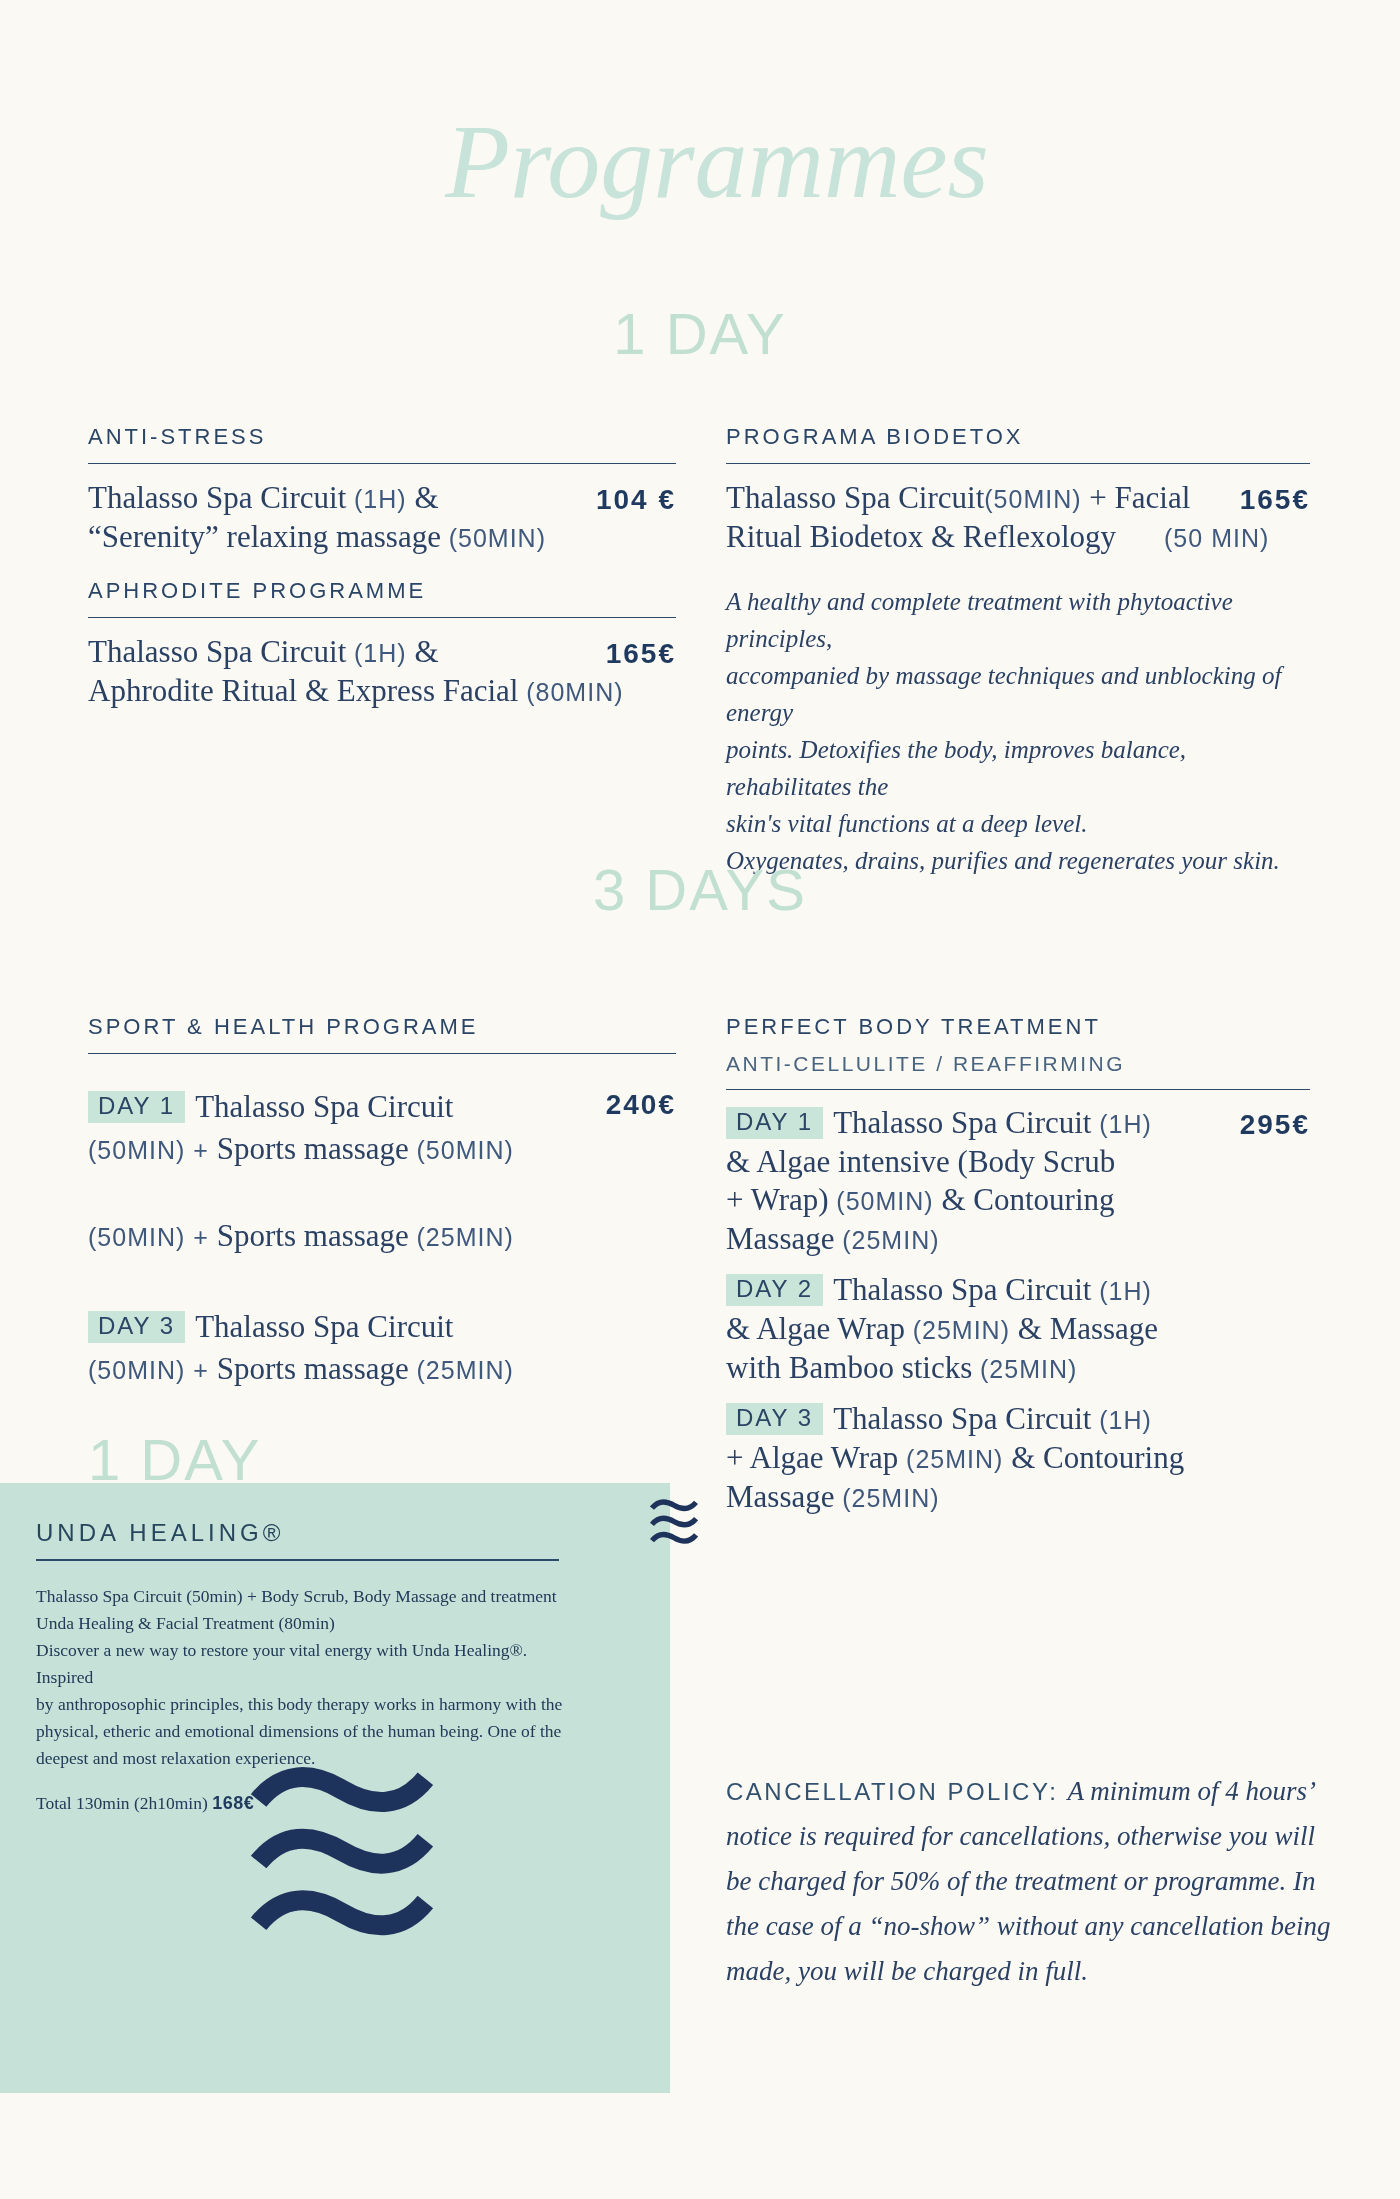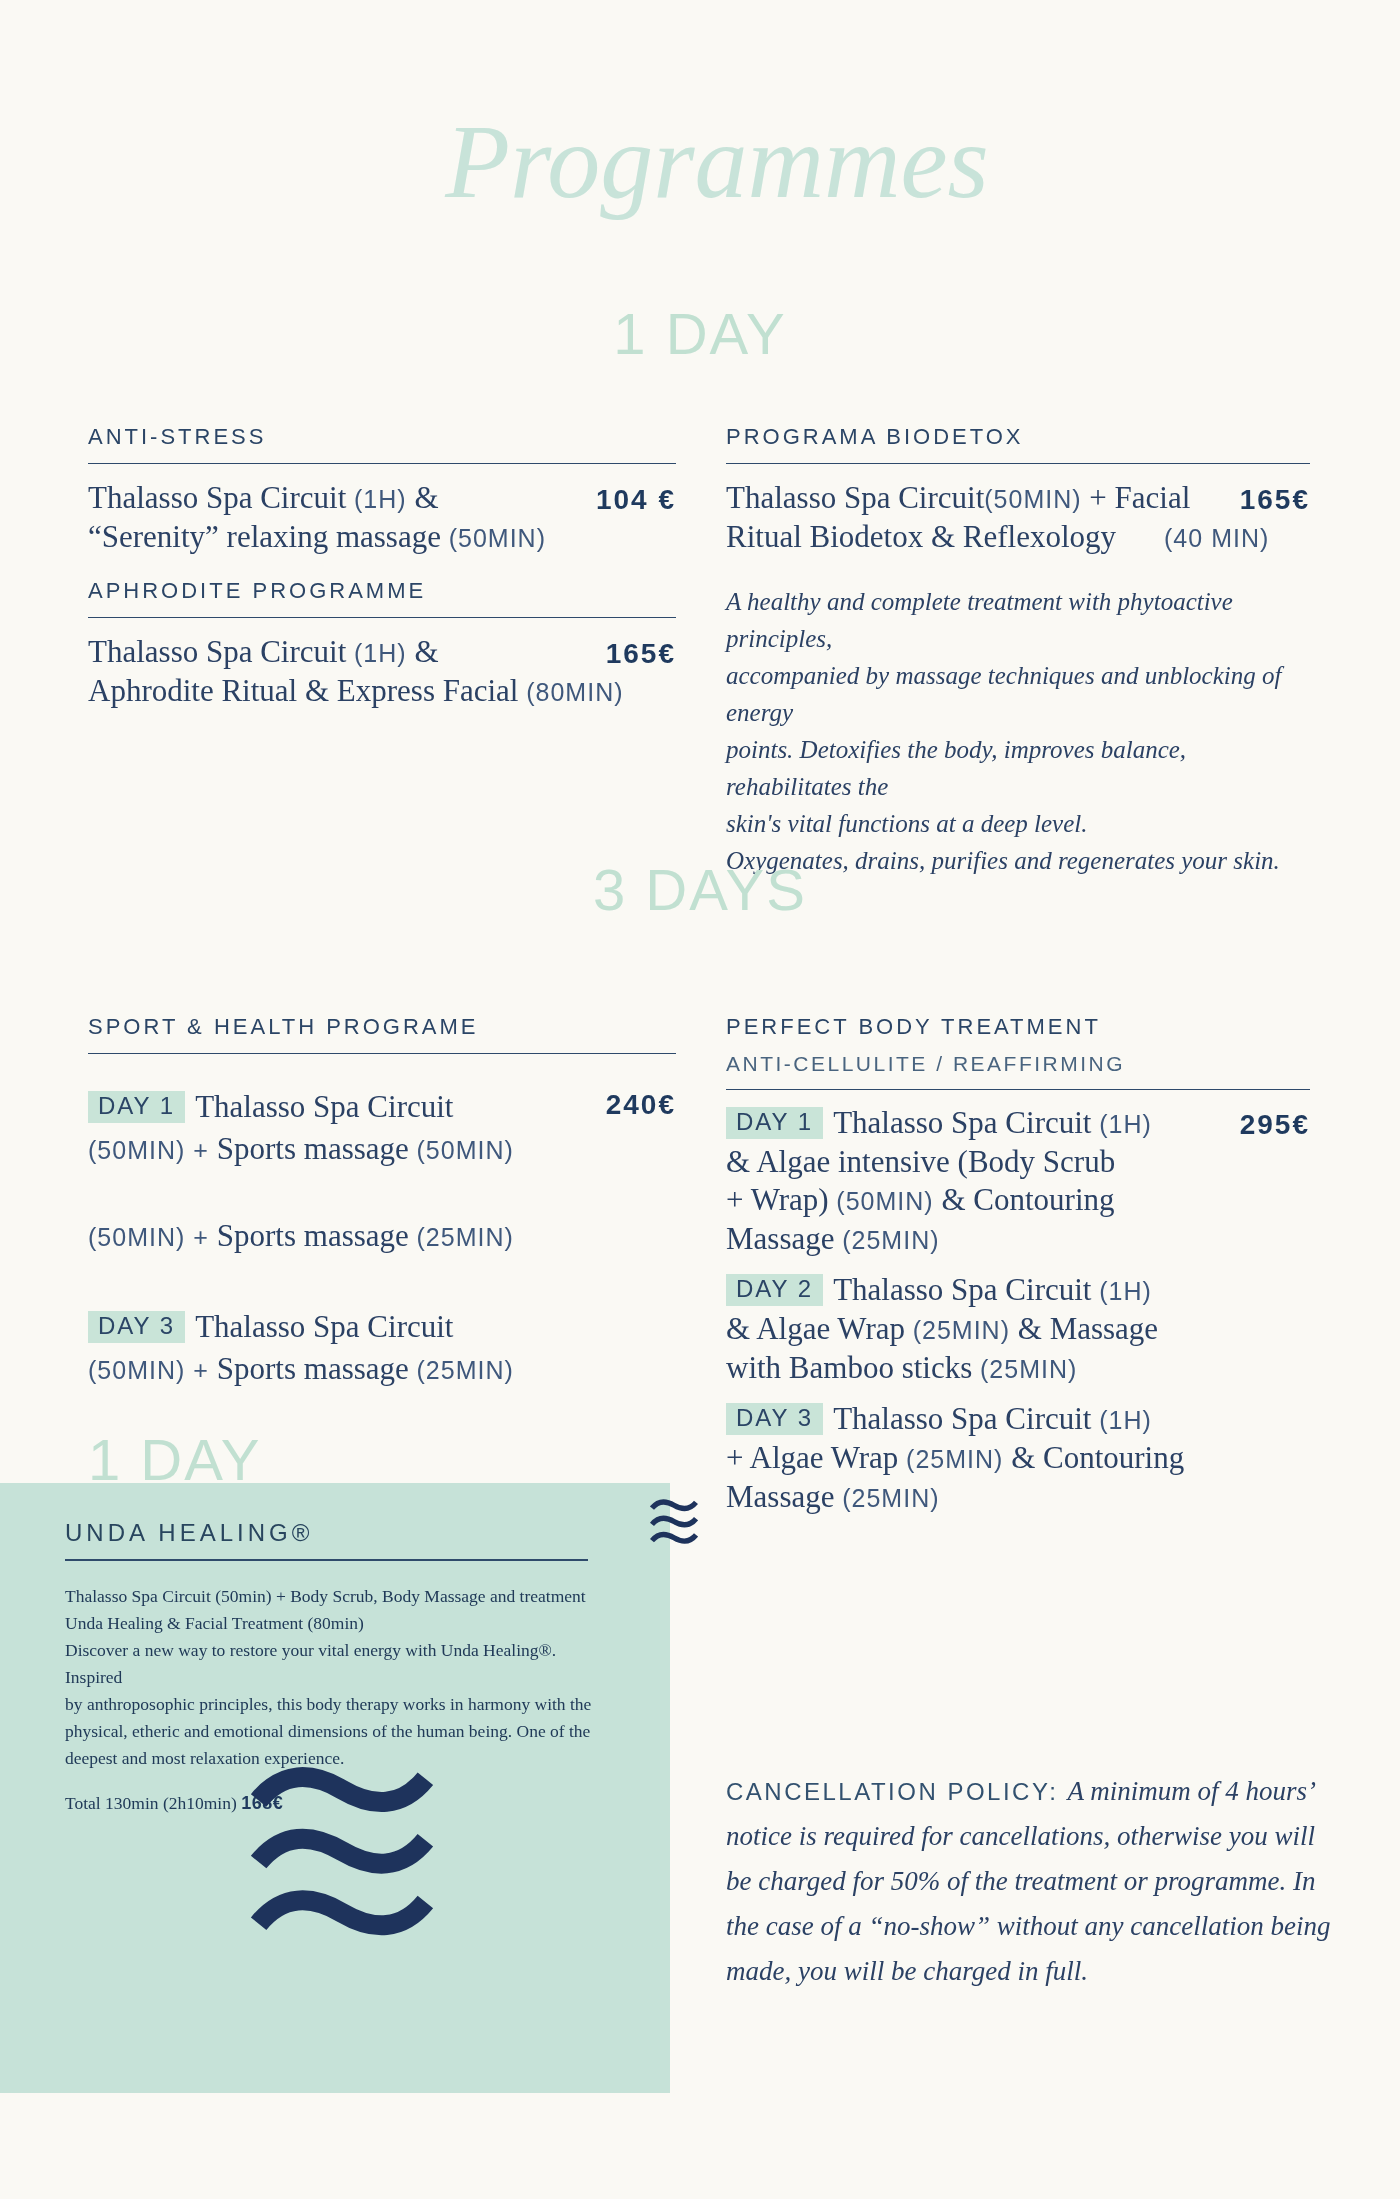--- a/index.html
+++ b/index.html
@@ -62,21 +62,21 @@
     background:#c9e4d8; padding:3px 10px 5px; line-height:1;
     vertical-align:3px; margin-right:10px;
   }
   .day-para { position:relative; margin-bottom:12px; }
   .day-para .line { line-height:38px; }
   .first-para { margin-top:14px; }
 
   
   .green-box {
     position:absolute; left:0; top:1483px; width:670px; height:610px;
-    background:#c6e2d8; padding:36px 30px 0 65px; box-sizing:border-box;
+    background:#c6e2d8; padding:36px 30px 0 36px; box-sizing:border-box;
   }
   .unda-title {
     font-family:"Liberation Sans", sans-serif; font-weight:400;
     font-size:24px; letter-spacing:4px; color:#28455e; margin:0;
   }
   .unda-rule { border-bottom:2px solid #2e4a6b; margin-top:12px; width:523px; }
   .unda-body {
     margin-top:22px; font-size:17.5px; line-height:27px; color:#203a58;
     white-space:pre-line; width:552px;
   }
@@ -130,21 +130,21 @@
       <div class="line"><span class="rs">Aphrodite Ritual &amp; Express Facial </span><span class="rn">(80MIN)</span></div>
     </div>
   </section>
 
   <section class="prog" style="left:726px; top:424px; width:584px;">
     <h3 class="prog-title">PROGRAMA BIODETOX</h3>
     <div class="rule"></div>
     <div class="item">
       <span class="price">165€</span>
       <div class="line"><span class="rs">Thalasso Spa Circuit</span><span class="rn">(50MIN)</span><span class="rs"> + Facial</span></div>
-      <div class="line"><span class="rs">Ritual Biodetox &amp; Reflexology</span><span class="rn gap">(40 MIN)</span></div>
+      <div class="line"><span class="rs">Ritual Biodetox &amp; Reflexology</span><span class="rn gap">(50 MIN)</span></div>
     </div>
     <p class="desc">A healthy and complete treatment with phytoactive principles,
 accompanied by massage techniques and unblocking of energy
 points. Detoxifies the body, improves balance, rehabilitates the
 skin's vital functions at a deep level.
 Oxygenates, drains, purifies and regenerates your skin.</p>
   </section>
 
   <h2 class="day-heading" id="h-3days">3 DAYS</h2>
 

